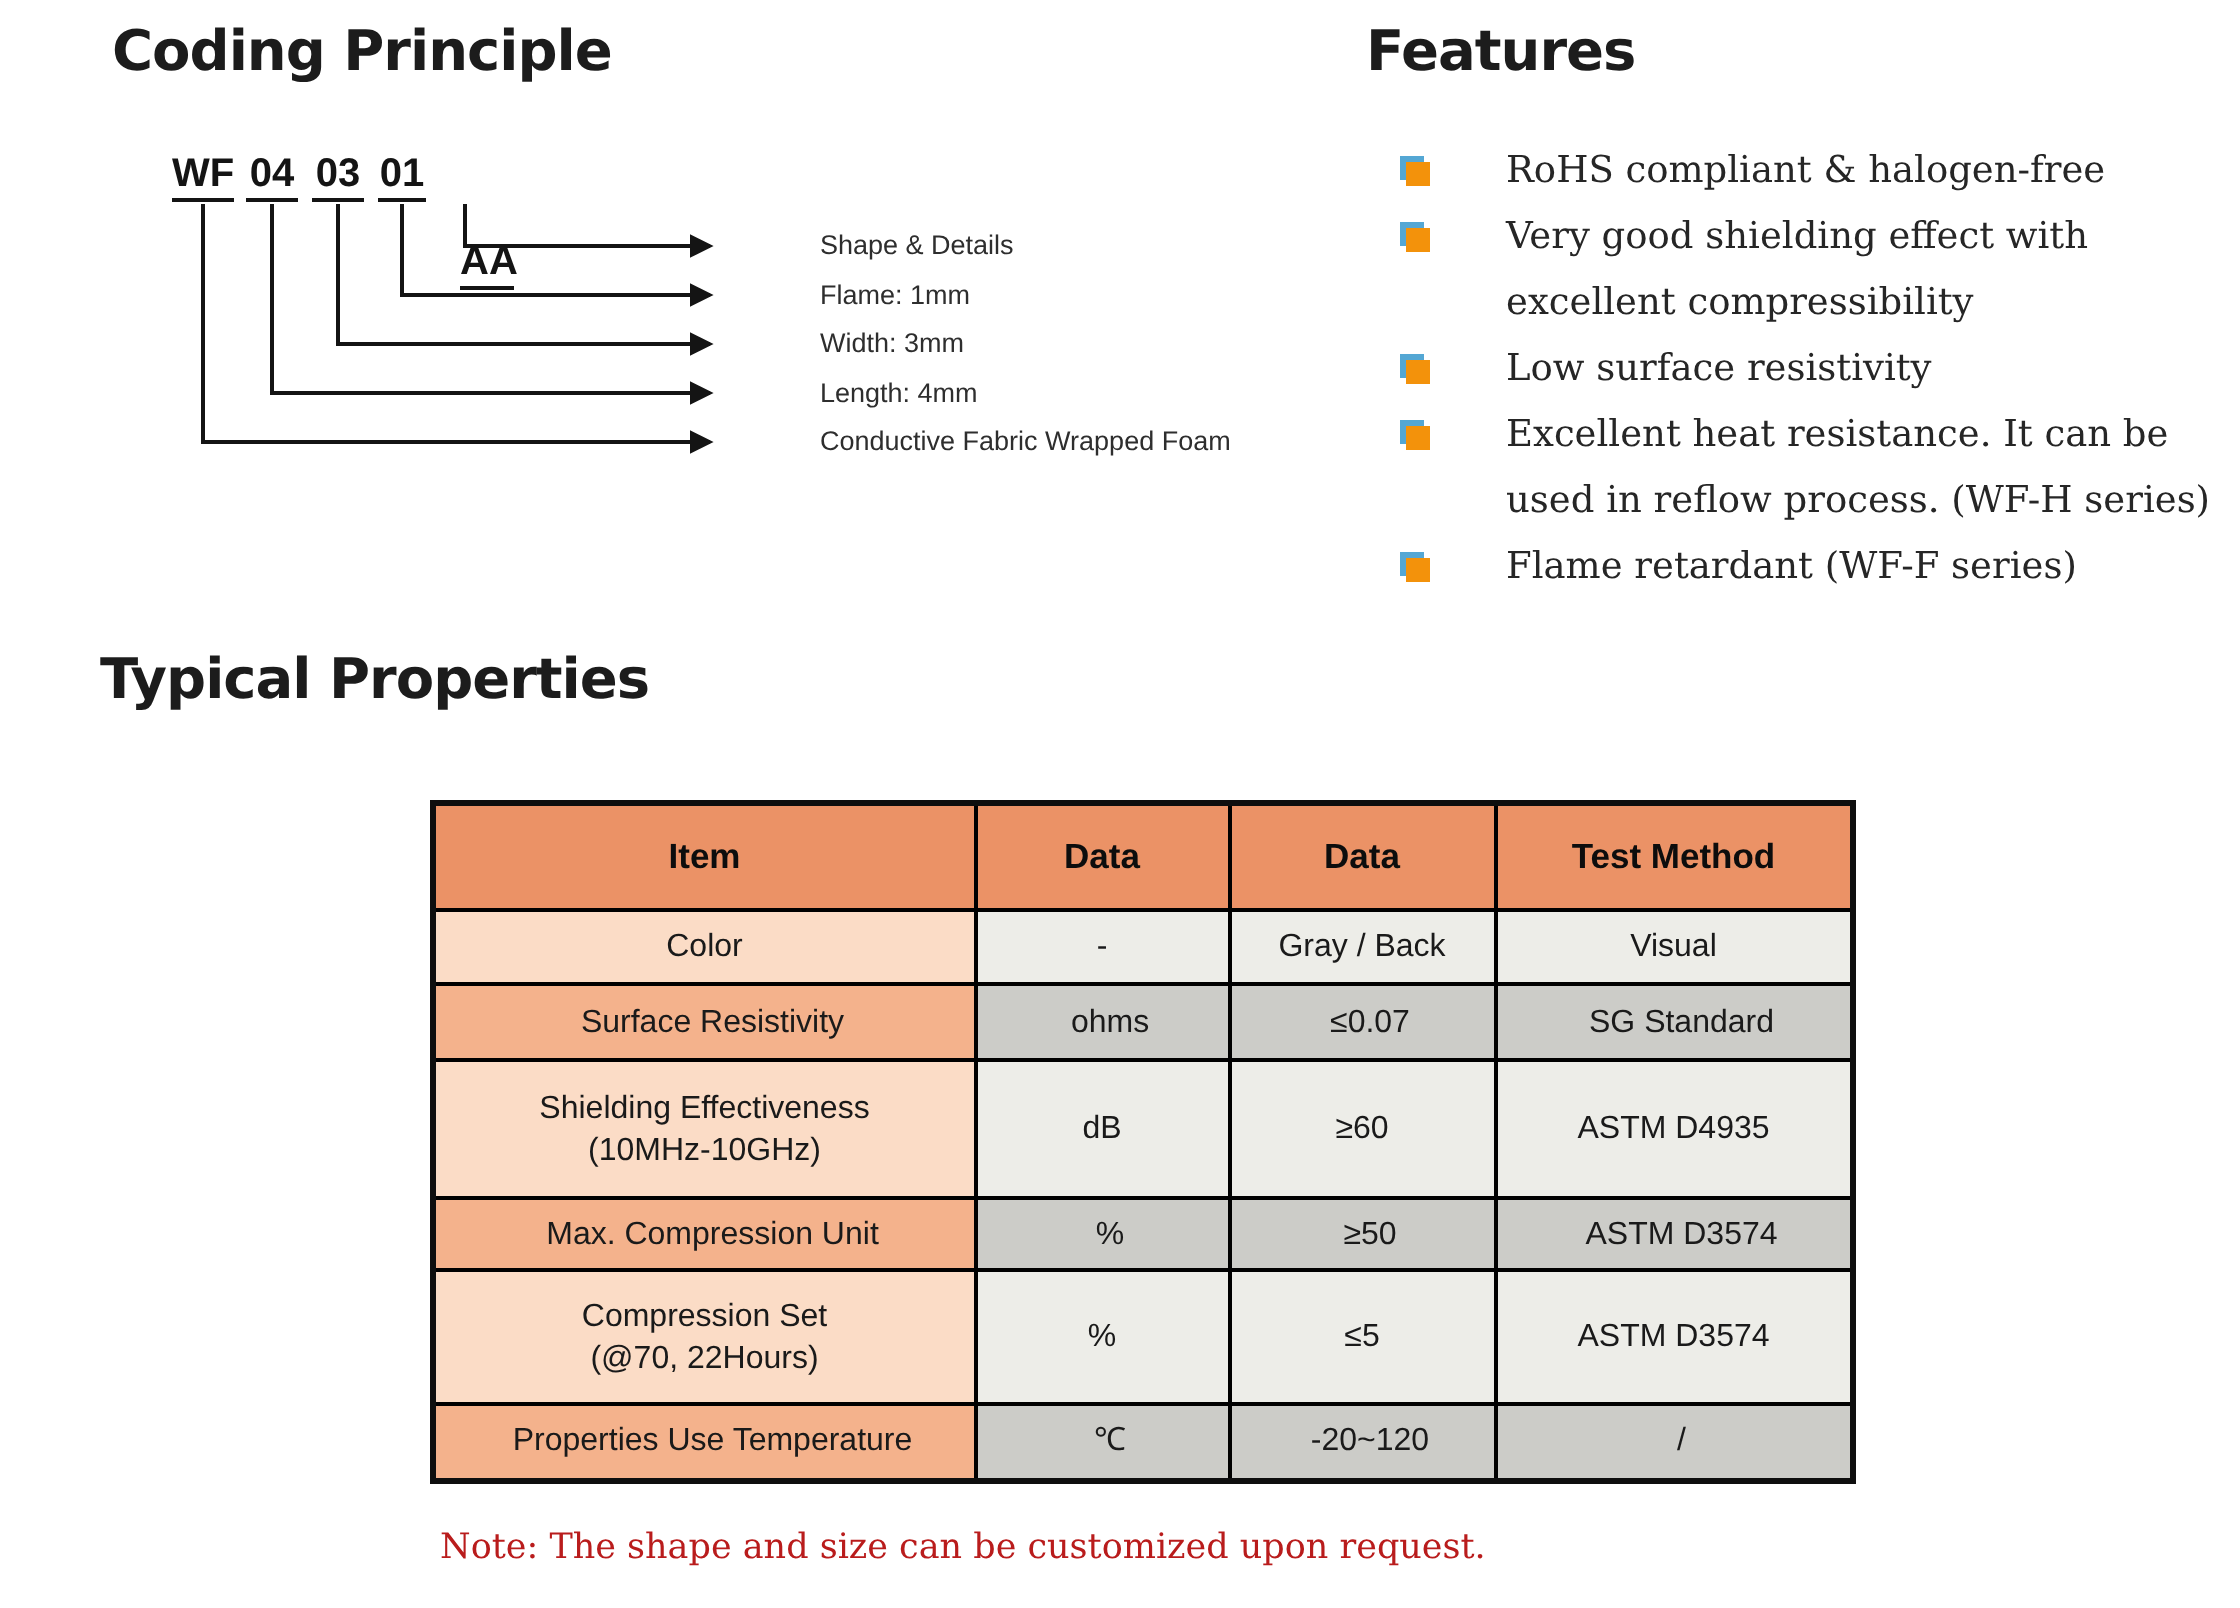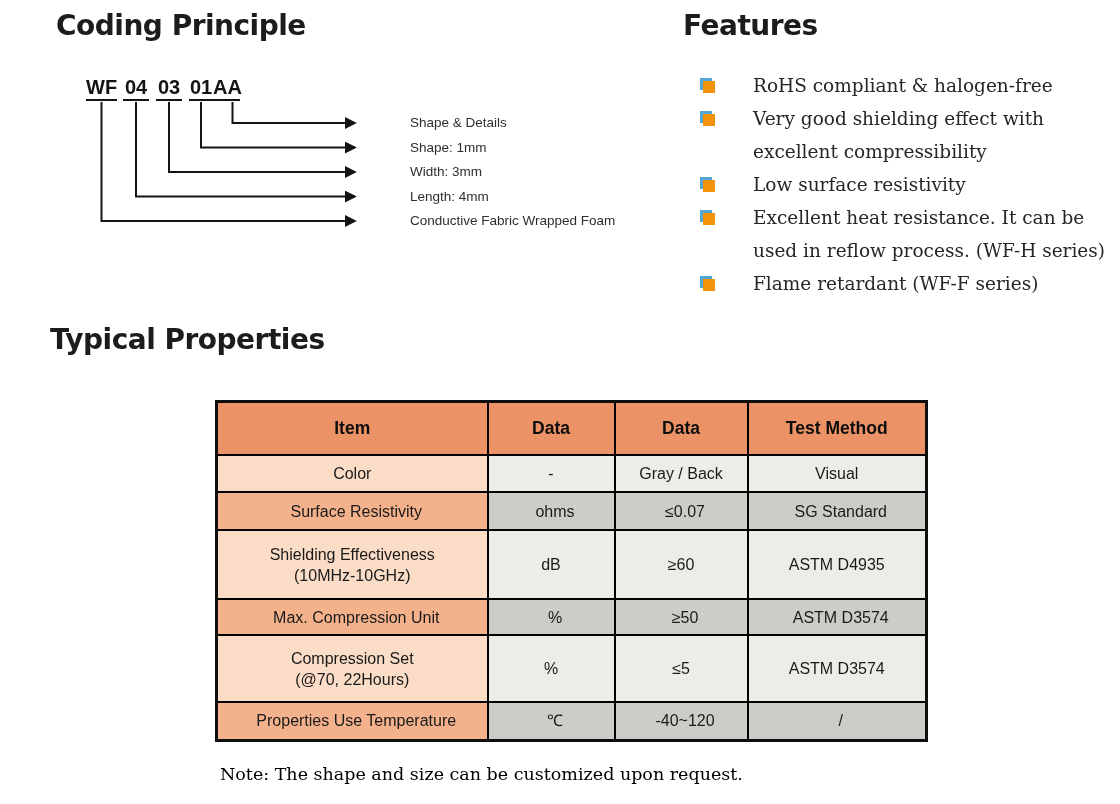--- a/index.html
+++ b/index.html
@@ -19,21 +19,21 @@
   
   .code-seg {
     position:absolute; top:76px; height:23px; text-align:center;
     font-family:"Liberation Sans", sans-serif; font-weight:bold; font-size:20px;
     line-height:22px; border-bottom:2.5px solid #141414; color:#141414;
   }
   #seg-0 { left:86px;  width:31px; }
   #seg-1 { left:123px; width:26px; }
   #seg-2 { left:156px; width:26px; }
   #seg-3 { left:189px; width:24px; }
-  #seg-4 { left:213px; width:27px; }
+  #seg-4 { left:230px; width:27px;margin-top:44px; }
 
   #diagram-svg { position:absolute; left:0; top:0; width:380px; height:235px; }
   #diagram-svg polyline { fill:none; stroke:#141414; stroke-width:2; }
 
   .code-label {
     position:absolute; left:392px; font-size:13.5px; line-height:18px;
     color:#2e2e2e; white-space:nowrap;margin-left:18px;
   }
   #lbl-0 { top:114px; }
   #lbl-1 { top:139px; }
@@ -71,21 +71,21 @@
   tr.r-odd  td { background:#EDEDE8; }
   tr.r-even td { background:#CCCCC8;padding-left:12px; }
   tr.r-odd  td.item { background:#FBDCC6; }
   tr.r-even td.item { background:#F4B28C; }
   #row-0 { height:37px; } #row-1 { height:38px; } #row-2 { height:69px; }
   #row-3 { height:36px; } #row-4 { height:67px;margin-top:16px; } #row-5 { height:38px; }
 
   
   .note {
     position:absolute; left:220px; top:764px;
-    font-family:"DejaVu Serif", serif; font-size:17.5px; color:#000000;
+    font-family:"DejaVu Serif", serif; font-size:17.5px; color:#b91c1c;
     white-space:nowrap;
   }
 </style>
 </head>
 <body>
 
 <div class="page">
 
   <div class="h1" id="h-coding">Coding Principle</div>
   <div class="h1" id="h-features">Features</div>
@@ -105,21 +105,21 @@
       <polyline points="232.5,102 232.5,123 355,123" marker-end="url(#arrow)"></polyline>
     </svg>
 
     <span class="code-seg" id="seg-0">WF</span>
     <span class="code-seg" id="seg-1">04</span>
     <span class="code-seg" id="seg-2">03</span>
     <span class="code-seg" id="seg-3">01</span>
     <span class="code-seg" id="seg-4">AA</span>
 
     <div class="code-label" id="lbl-0">Shape &amp; Details</div>
-    <div class="code-label" id="lbl-1">Shape: 1mm</div>
+    <div class="code-label" id="lbl-1">Flame: 1mm</div>
     <div class="code-label" id="lbl-2">Width: 3mm</div>
     <div class="code-label" id="lbl-3">Length: 4mm</div>
     <div class="code-label" id="lbl-4">Conductive Fabric Wrapped Foam</div>
   </div>
 
   <ul class="features">
     <li>
       <span class="bullet">
           <span class="b-blue"></span>
           <span class="b-orange"></span>
@@ -216,21 +216,21 @@
           <div>Compression Set</div>
           <div>(@70, 22Hours)</div>
         </td>
         <td>%</td>
         <td>≤5</td>
         <td>ASTM D3574</td>
       </tr>
       <tr class="r-even" id="row-5">
         <td class="item">Properties Use Temperature</td>
         <td>℃</td>
-        <td>-40~120</td>
+        <td>-20~120</td>
         <td>/</td>
       </tr>
     </tbody>
   </table>
 
   <div class="note">Note: The shape and size can be customized upon request.</div>
 
 </div>
 
 </body></html>

